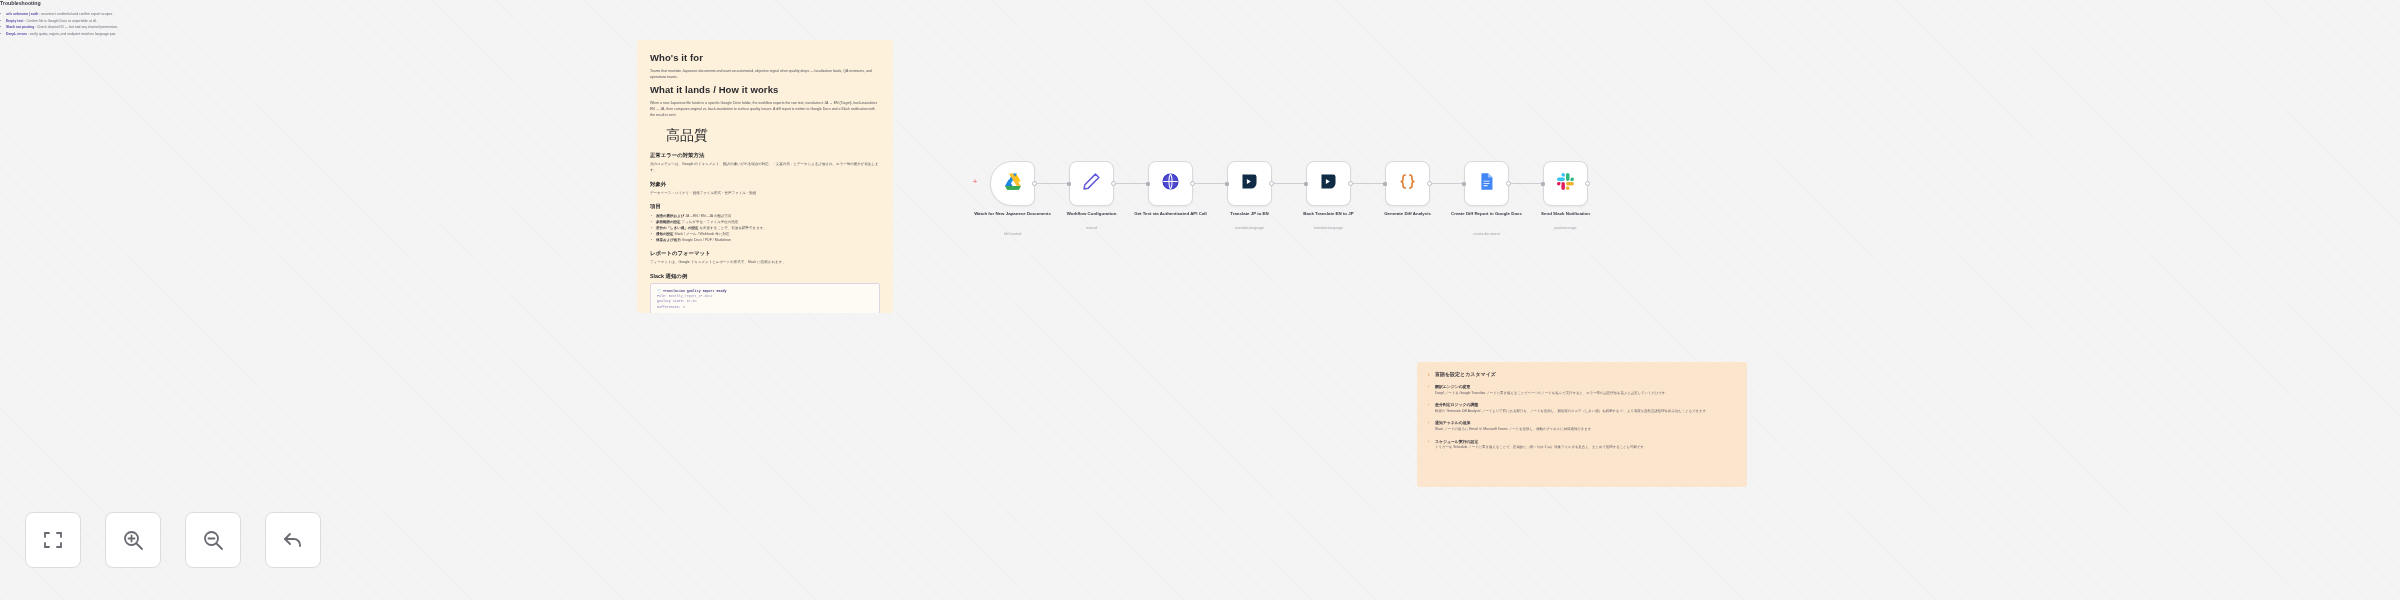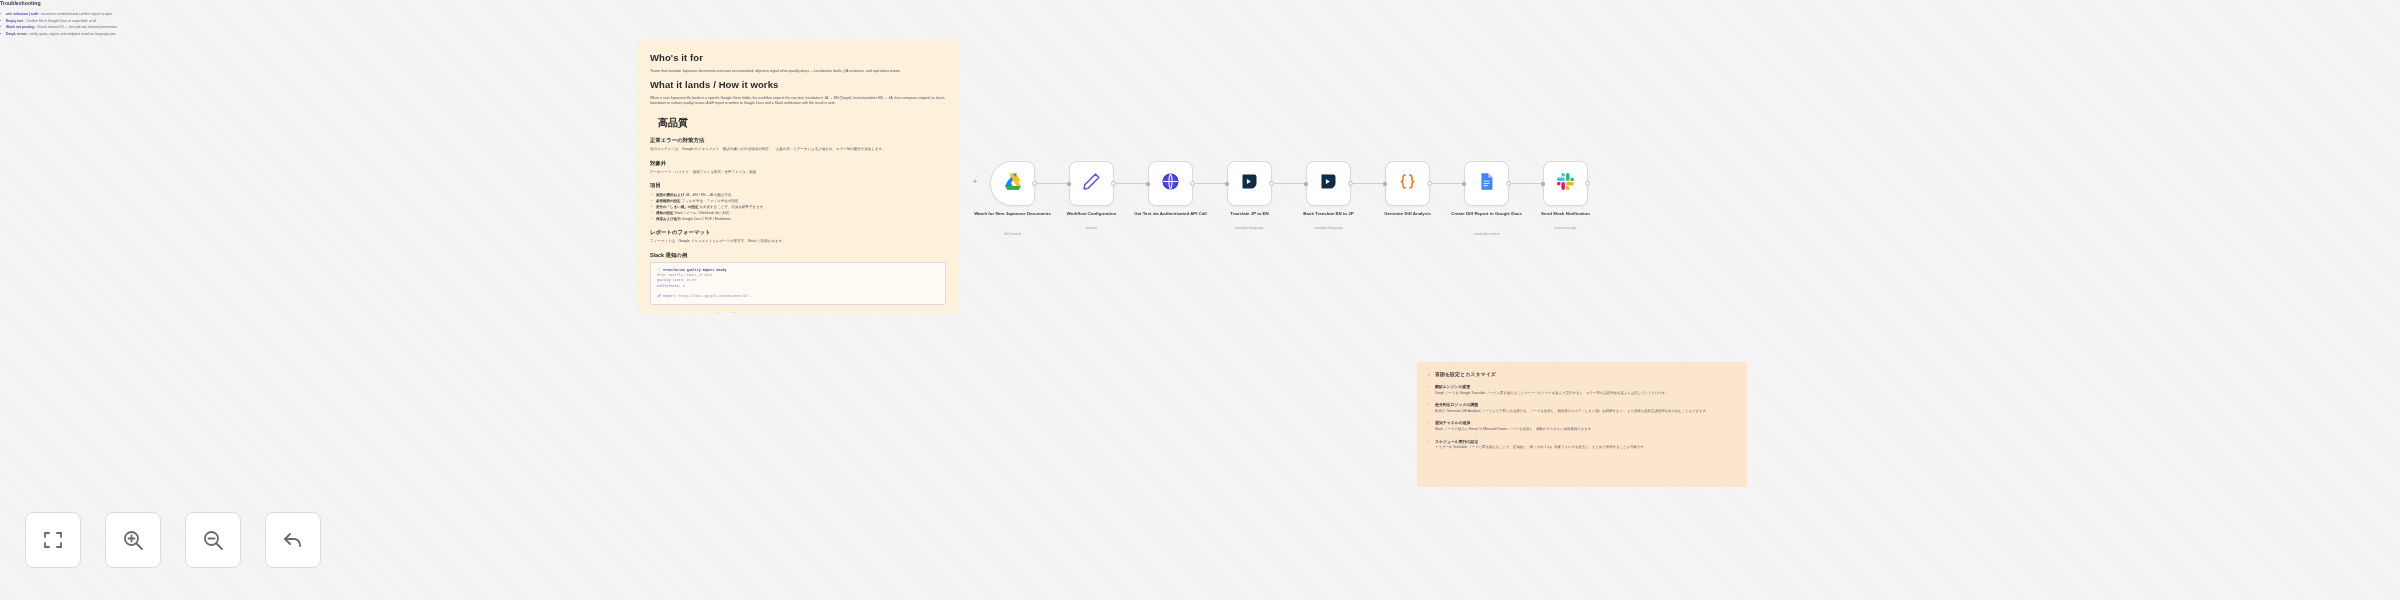--- a/index.html
+++ b/index.html
@@ -23,30 +23,30 @@
     background: #fdf0d9;
     border-radius: 3px;
     padding: 12px 14px;
     overflow: hidden;
   }
   .note-main { background: #fdf1db; }
 
   
   #doc-note {
     left: 637px; top: 40px;
-    width: 322px; height: 273px;
+    width: 256px; height: 273px;
     padding: 12px 13px;
   }
   .h-lg {
     font-size: 9.5px; font-weight: bold; color: #2a2a2e;
     letter-spacing: .1px; margin-bottom: 6px;
   }
   .h-md {
-    font-size: 10px; font-weight: bold; color: #2a2a2e;
-    margin: 9px 8px 4px;
+    font-size: 14px; font-weight: normal; color: #2a2a2e;
+    margin: 9px 16px 4px;
   }
   .h-sm {
     font-size: 5.4px; font-weight: bold; color: #2a2a2e;
     margin: 7px 0 3px;
   }
   .p-xs {
     font-size: 3.5px; line-height: 1.62; color: #55535a;
     margin-bottom: 4px;
   }
   .ul-xs { list-style: none; margin: 2px 0 4px; }

